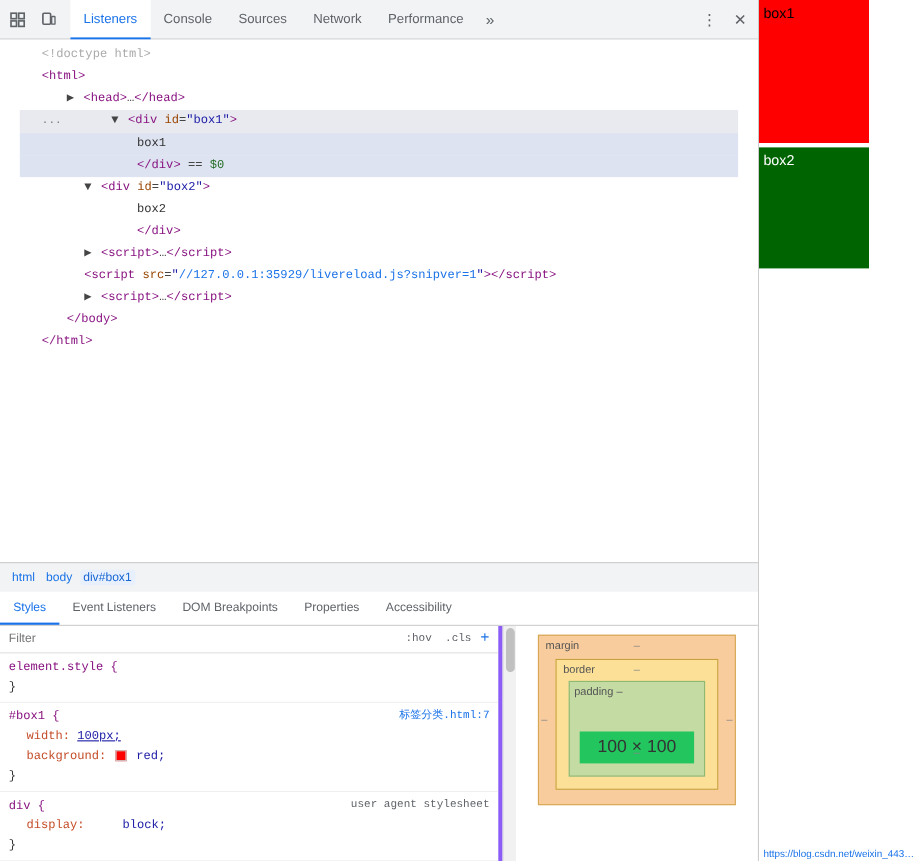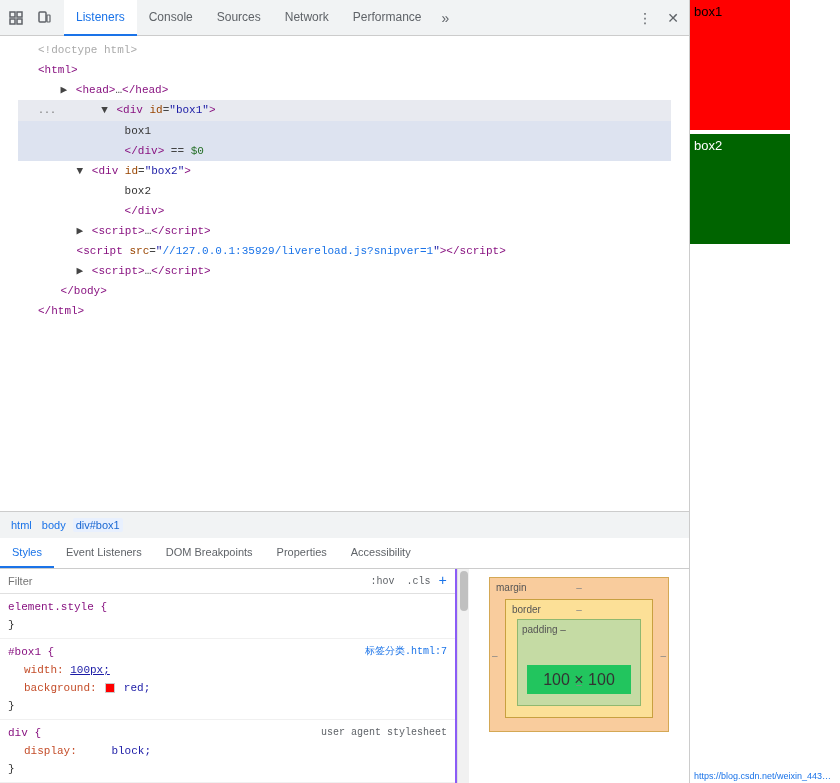--- a/index.html
+++ b/index.html
@@ -158,21 +158,21 @@
     .styles-panel {
       display: flex;
       flex: 1;
       min-height: 0;
       overflow: hidden;
     }
 
     .styles-left {
       flex: 1;
       overflow-y: auto;
-      border-right: 2px solid #8b5cf6;
+      border-right: 4px solid #8b5cf6;
       font-family: 'Courier New', Courier, monospace;
       font-size: 11px;
     }
 
     .filter-bar {
       display: flex;
       align-items: center;
       padding: 4px 8px;
       border-bottom: 1px solid #e0e0e0;
       gap: 4px;

